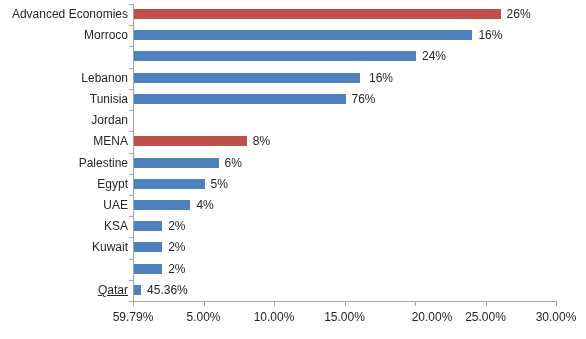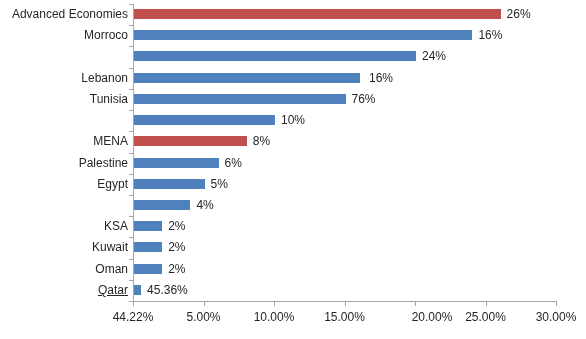--- a/index.html
+++ b/index.html
@@ -117,33 +117,34 @@
   <div id="category-axis">
       <div class="cat-label" style="top: 1px;">Advanced Economies</div>
       <div class="cat-tick" style="top: 0px;"></div>
       <div class="cat-label" style="top: 22.2143px;">Morroco</div>
       <div class="cat-tick" style="top: 21.2143px;"></div>
       <div class="cat-tick" style="top: 42.4286px;"></div>
       <div class="cat-label" style="top: 64.6429px;">Lebanon</div>
       <div class="cat-tick" style="top: 63.6429px;"></div>
       <div class="cat-label" style="top: 85.8571px;">Tunisia</div>
       <div class="cat-tick" style="top: 84.8571px;"></div>
+      <div class="cat-label" style="top: 107.071px;">Jordan</div>
       <div class="cat-tick" style="top: 106.071px;"></div>
       <div class="cat-label" style="top: 128.286px;">MENA</div>
       <div class="cat-tick" style="top: 127.286px;"></div>
       <div class="cat-label" style="top: 149.5px;">Palestine</div>
       <div class="cat-tick" style="top: 148.5px;"></div>
       <div class="cat-label" style="top: 170.714px;">Egypt</div>
       <div class="cat-tick" style="top: 169.714px;"></div>
+      <div class="cat-label" style="top: 191.929px;">UAE</div>
       <div class="cat-tick" style="top: 190.929px;"></div>
       <div class="cat-label" style="top: 213.143px;">KSA</div>
       <div class="cat-tick" style="top: 212.143px;"></div>
       <div class="cat-label" style="top: 234.357px;">Kuwait</div>
       <div class="cat-tick" style="top: 233.357px;"></div>
-      <div class="cat-label" style="top: 255.571px;">Oman</div>
       <div class="cat-tick" style="top: 254.571px;"></div>
       <div class="cat-label" style="top: 276.786px; text-decoration: underline;">Qatar</div>
       <div class="cat-tick" style="top: 275.786px;"></div>
       <div class="cat-tick" style="top: 297px;"></div>
     </div>
 
   <div id="plot-area">
       <div class="bar-row" style="top: 0px;">
         <div class="bar series-red" style="width: 366.6px; background: rgb(192, 80, 77);"></div>
         <span class="bar-value" style="left: 372.6px;">26%</span>
@@ -157,24 +158,20 @@
         <span class="bar-value" style="left: 288px;">24%</span>
       </div>
       <div class="bar-row" style="top: 63.6429px;">
         <div class="bar series-blue" style="width: 225.6px; background: rgb(79, 129, 189);"></div>
         <span class="bar-value" style="left: 235px;">16%</span>
       </div>
       <div class="bar-row" style="top: 84.8571px;">
         <div class="bar series-blue" style="width: 211.5px; background: rgb(79, 129, 189);"></div>
         <span class="bar-value" style="left: 217.5px;">76%</span>
       </div>
-      <div class="bar-row" style="top: 106.071px;">
-        <div class="bar series-blue" style="width: 141px; background: rgb(79, 129, 189);"></div>
-        <span class="bar-value" style="left: 147px;">10%</span>
-      </div>
       <div class="bar-row" style="top: 127.286px;">
         <div class="bar series-red" style="width: 112.8px; background: rgb(192, 80, 77);"></div>
         <span class="bar-value" style="left: 118.8px;">8%</span>
       </div>
       <div class="bar-row" style="top: 148.5px;">
         <div class="bar series-blue" style="width: 84.6px; background: rgb(79, 129, 189);"></div>
         <span class="bar-value" style="left: 90.6px;">6%</span>
       </div>
       <div class="bar-row" style="top: 169.714px;">
         <div class="bar series-blue" style="width: 70.5px; background: rgb(79, 129, 189);"></div>
@@ -197,21 +194,21 @@
         <span class="bar-value" style="left: 34.2px;">2%</span>
       </div>
       <div class="bar-row" style="top: 275.786px;">
         <div class="bar series-blue" style="width: 7.05px; background: rgb(79, 129, 189);"></div>
         <span class="bar-value" style="left: 13.05px;">45.36%</span>
       </div>
     </div>
 
   <div id="x-axis">
       <div class="x-tick" style="left: 0px;"></div>
-      <div class="x-tick-label" style="left: 0px;">44.22%</div>
+      <div class="x-tick-label" style="left: 0px;">59.79%</div>
       <div class="x-tick" style="left: 70.5px;"></div>
       <div class="x-tick-label" style="left: 70.5px;">5.00%</div>
       <div class="x-tick" style="left: 141px;"></div>
       <div class="x-tick-label" style="left: 141px;">10.00%</div>
       <div class="x-tick" style="left: 211.5px;"></div>
       <div class="x-tick-label" style="left: 211.5px;">15.00%</div>
       <div class="x-tick" style="left: 282px;"></div>
       <div class="x-tick-label" style="left: 282px; margin-left: 17px;">20.00%</div>
       <div class="x-tick" style="left: 352.5px;"></div>
       <div class="x-tick-label" style="left: 352.5px;">25.00%</div>

